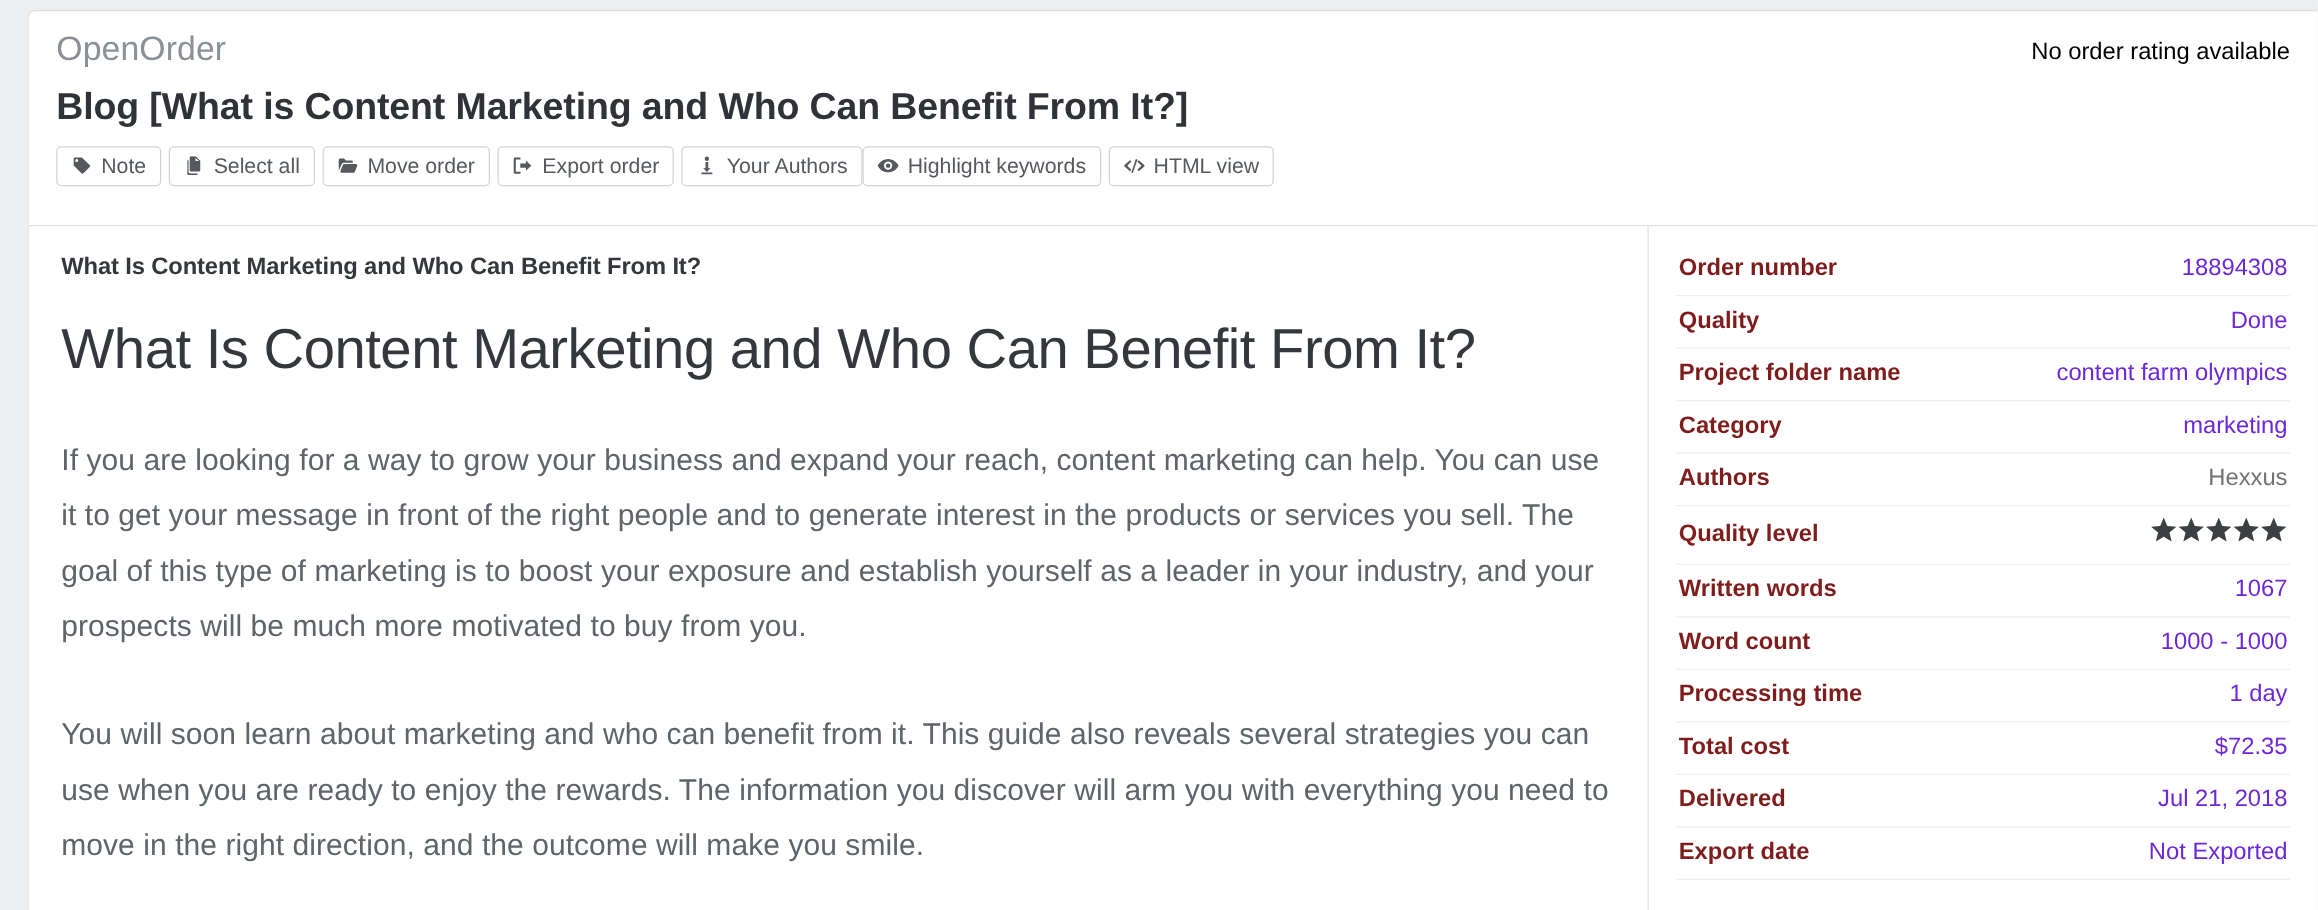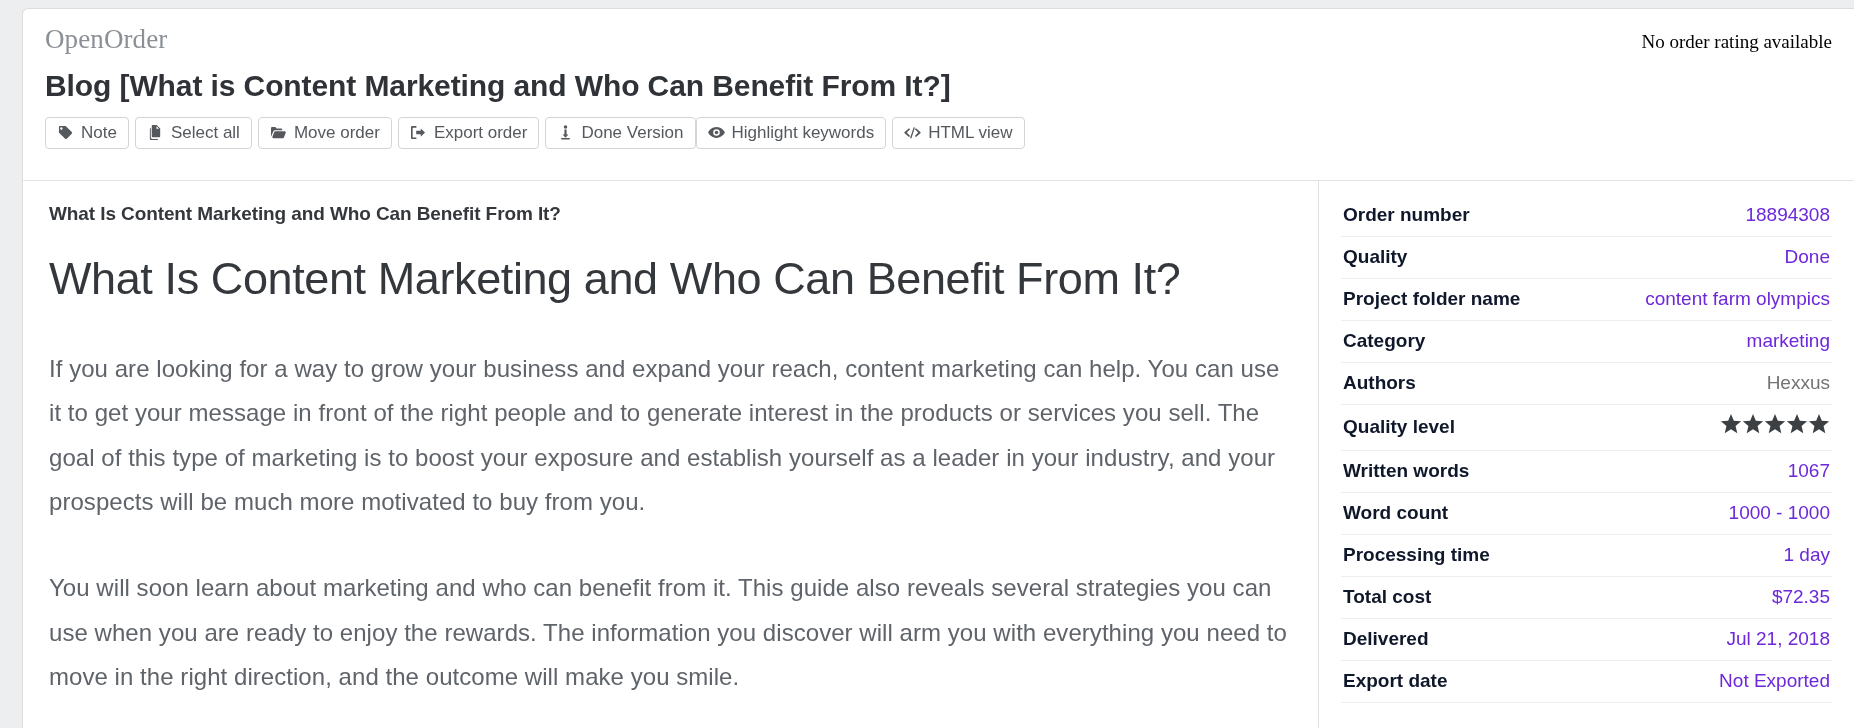--- a/index.html
+++ b/index.html
@@ -34,21 +34,20 @@
   .panel-header {
     position: relative;
     padding: 16px 22px 0 22px;
     border-bottom: 1px solid #e2e2e2;
     height: 172px;
   }
   .brand-row {
     display: flex;
     align-items: flex-start;
     justify-content: space-between;
-    font-family: Liberation Serif, serif;
   }
   .brand {
     font-size: 27px;
     color: #8b9097;
     font-weight: 400;
     line-height: 1.1;
     letter-spacing: 0.1px;
   }
   .order-rating {
     font-size: 19px;
@@ -146,21 +145,21 @@
   }
   .meta-table tr { border-bottom: 1px solid #eceef0; }
   .meta-table td {
     padding: 9px 2px 10px 2px;
     vertical-align: middle;
     font-size: 19px;
   }
   .meta-key {
     text-align: left;
     font-weight: bold;
-    color: #0f172a;
+    color: #7f1d1d;
     white-space: nowrap;
   }
   .meta-val {
     text-align: right;
     color: #6d28d9;
     font-weight: 400;
     white-space: nowrap;
   }
   .meta-val.link { color: #e8836b; }
   .stars {
@@ -229,21 +228,21 @@
         </button>
 
         <button class="btn">
           <span class="ico">
             <svg width="11" height="15" viewBox="0 0 12 16">
                 <circle fill="#55595e" cx="6" cy="2" r="1.9"></circle>
                 <path fill="#55595e" d="M4.8 4.8h2.4v5.4h2L6 13.6 2.8 10.2h2V4.8z"></path>
                 <rect fill="#55595e" x="1.2" y="14" width="9.6" height="1.6" rx="0.5"></rect>
               </svg>
           </span>
-          <span>Done Version</span>
+          <span>Your Authors</span>
         </button>
 
       </div>
 
       <div class="btn-group">
 
         <button class="btn">
           <span class="ico">
             <svg width="17" height="13" viewBox="0 0 18 13">
                 <path fill="#55595e" d="M9 .8C4.6.8 1.3 4 .3 6.2c-.1.2-.1.4 0 .6C1.3 9 4.6 12.2 9 12.2S16.7 9 17.7 6.8c.1-.2.1-.4 0-.6C16.7 4 13.4.8 9 .8zm0 9.2a3.5 3.5 0 1 1 0-7 3.5 3.5 0 0 1 0 7z"></path>

